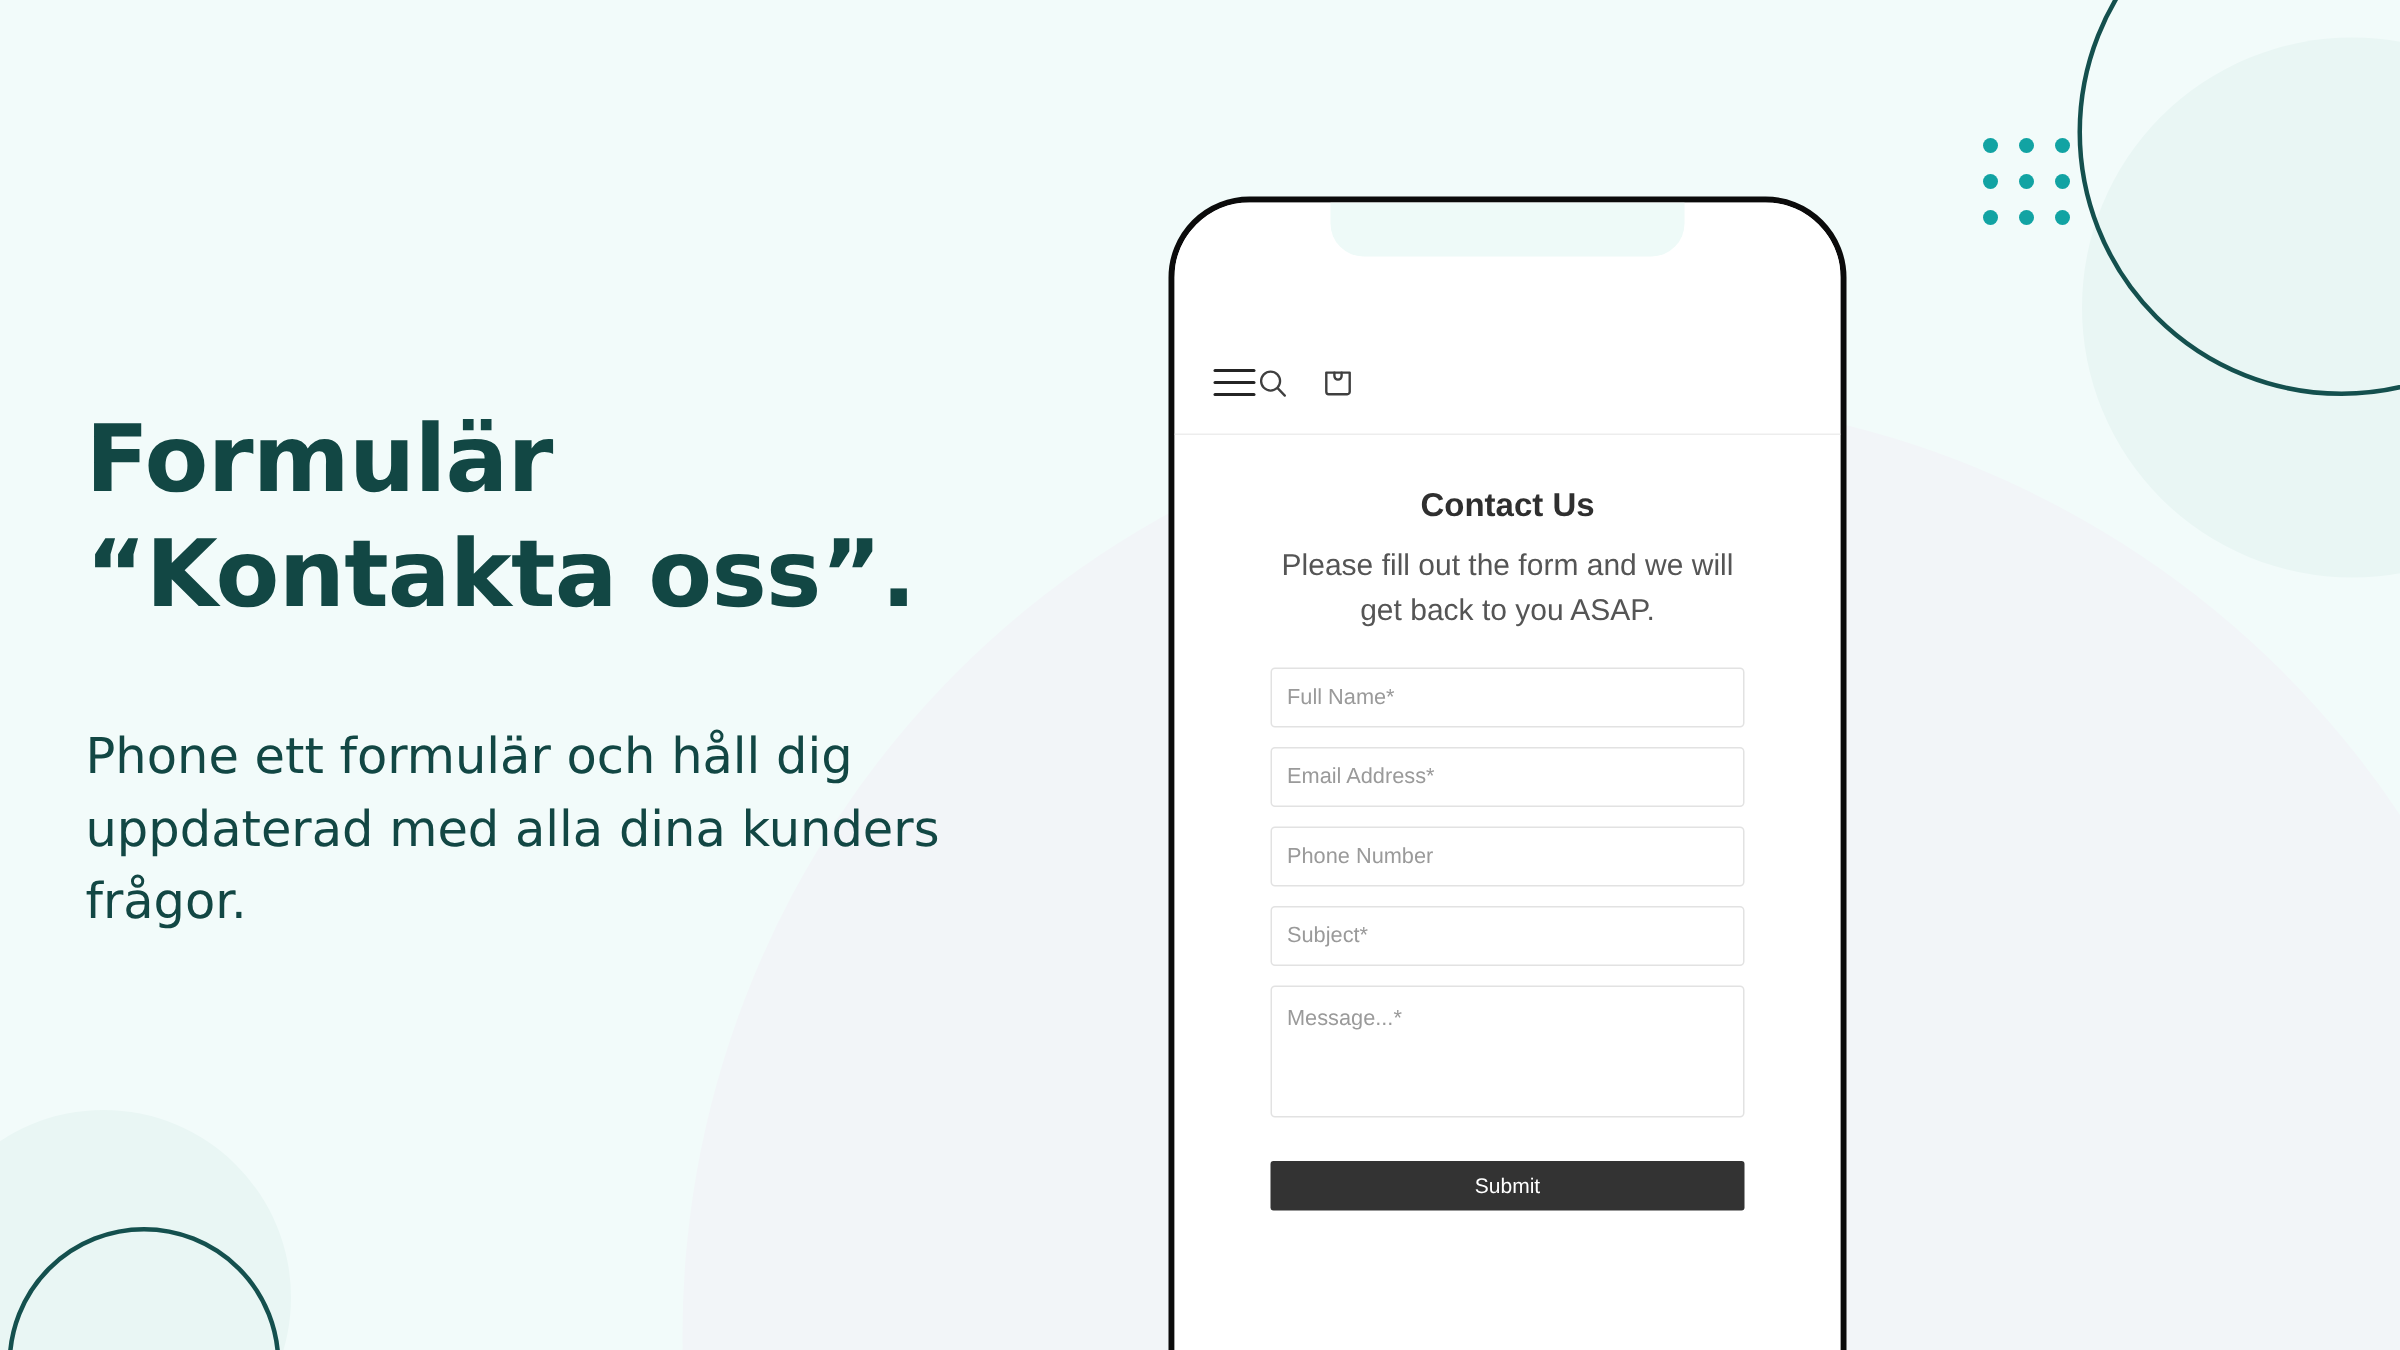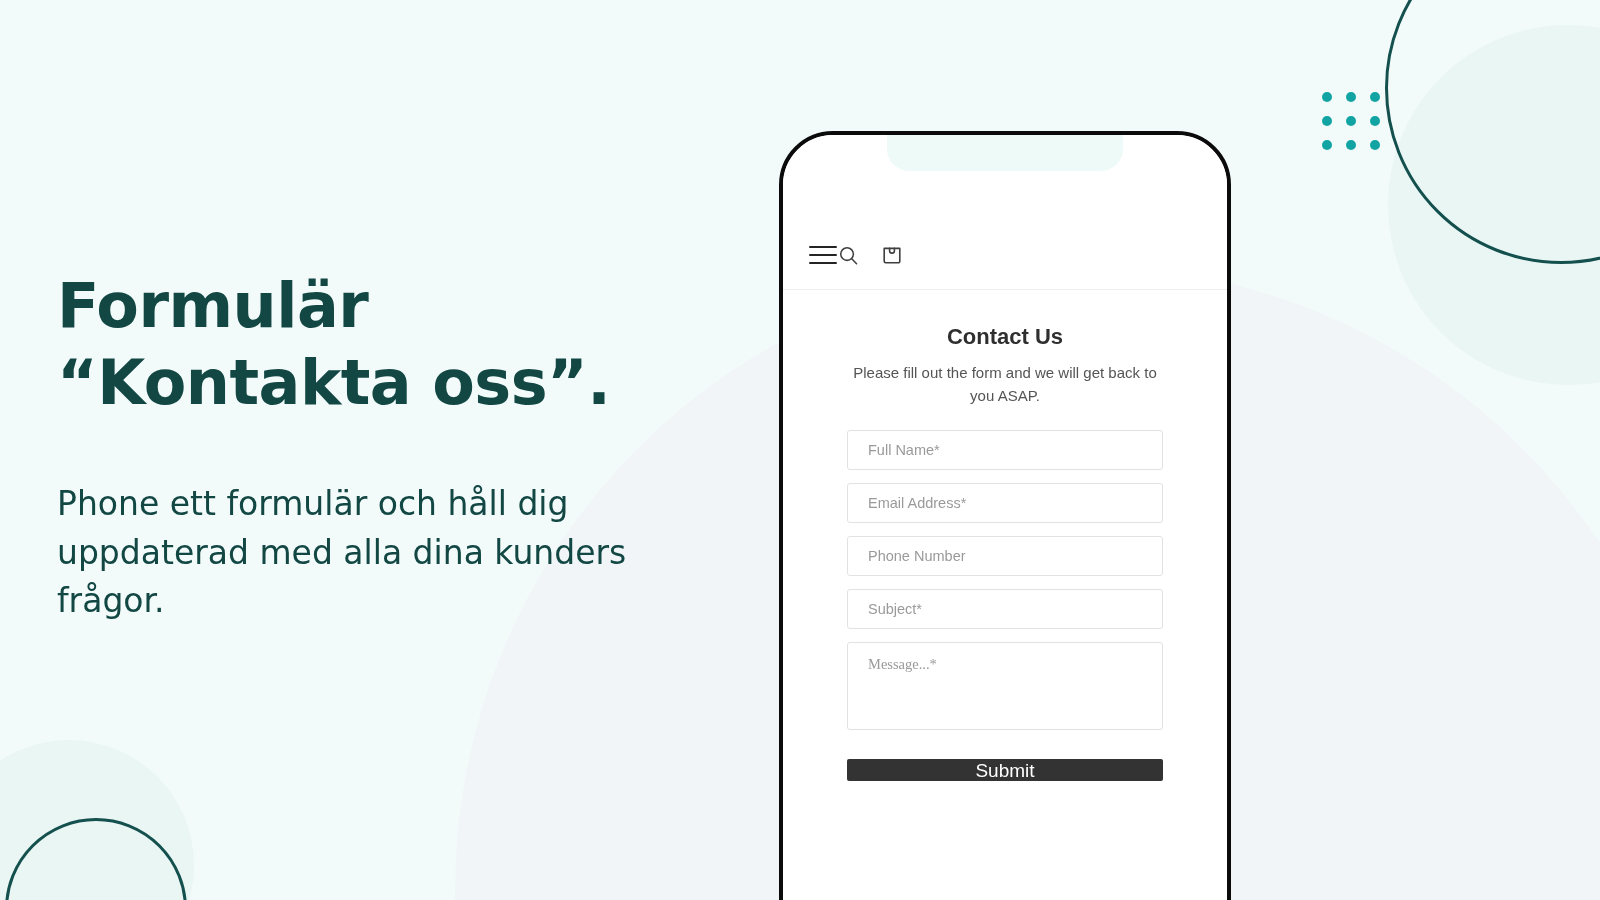--- a/index.html
+++ b/index.html
@@ -195,59 +195,58 @@
   .form-title {
     margin: 0;
     text-align: center;
     font-size: 22px;
     font-weight: 700;
     color: #2f2f2f;
   }
   .form-sub {
     margin: 12px 0 0 0;
     text-align: center;
-    font-size: 15px;
+    font-size: 20px;
     line-height: 1.52;
     color: #555555;
   }
   .fields {
     margin-top: 22px;
     display: flex;
     flex-direction: column;
     gap: 13px;
   }
   .field {
     width: 100%;
     box-sizing: border-box;
     height: 40px;
     border: 1px solid #e2e2e2;
     border-radius: 3px;
-    padding: 0 20px;
+    padding: 0 10px;
     font-size: 14.5px;
     color: #333;
     background: #fff;
     font-family: "Liberation Sans", sans-serif;
   }
   .field::placeholder { color: #9a9a9a; }
   textarea.field {
     height: 88px;
     padding-top: 11px;
     resize: none;
     line-height: 1.4;
-    font-family: Liberation Serif, serif;
   }
   .submit-btn {
     margin-top: 29px;
     width: 100%;
-    height: 22px;
+    height: 33px;
     border: none;
     border-radius: 2px;
     background: #333333;
     color: #ffffff;
-    font-size: 19px;
+    font-size: 14px;
     cursor: pointer;
     font-family: "Liberation Sans", sans-serif;
   }
 </style>
 </head>
 <body>
 
 <div class="stage">
 
   <div class="deco-big-blob"></div>

